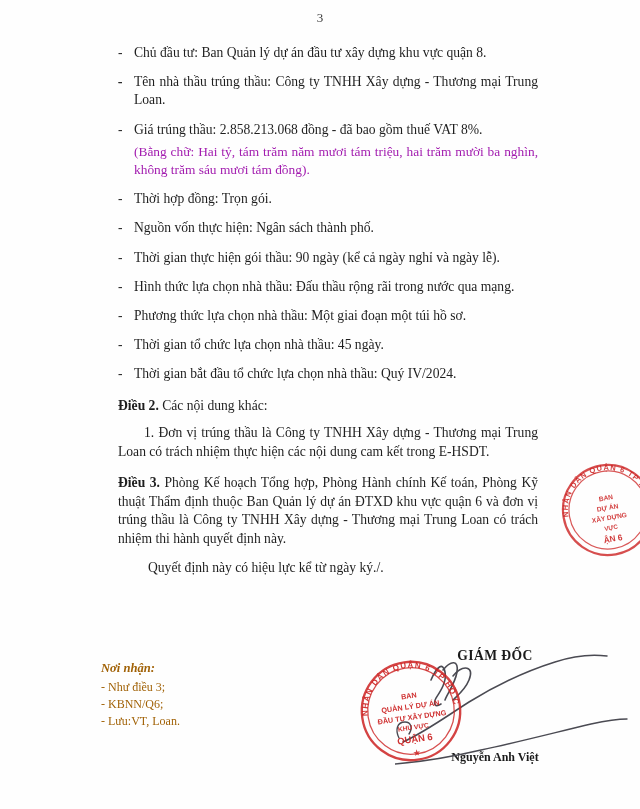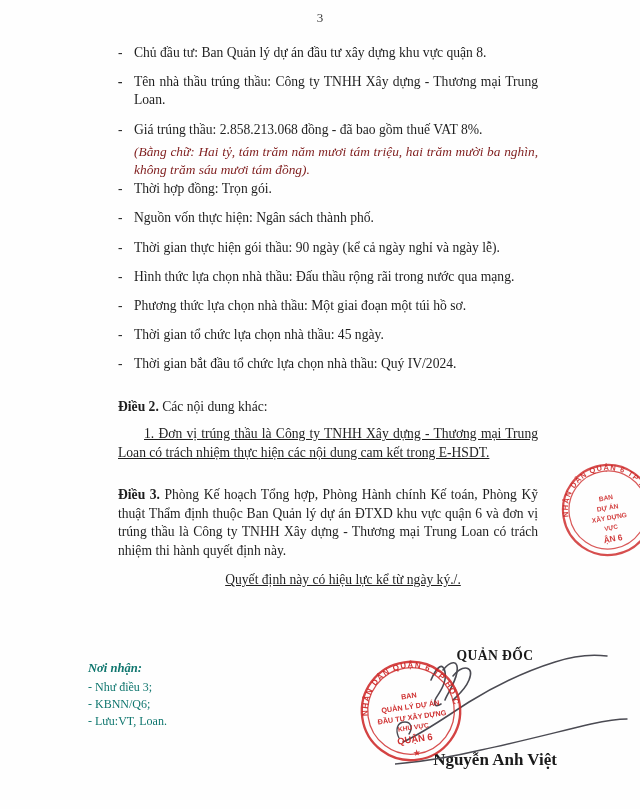--- a/index.html
+++ b/index.html
@@ -49,60 +49,58 @@
   .bullet .dash {
     position: absolute;
     left: 0;
     top: 0;
     color: #2a2a2a;
   }
   .bullet-tight { margin-bottom: 4px; }
 
   
   .amount-words {
-    font-style: italic;
     font-size: 13.4px;
     line-height: 1.36;
     text-align: justify;
-    margin: 0 0 1px 16px;
-    color: #7f1d1d;
+    margin: 0 0 11px 16px;
+    color: #a21caf;
   }
 
   
   .article {
-    margin-top: 24px;
+    margin-top: 13px;
     font-size: 13.6px;
     line-height: 1.36;
     text-align: justify;
     color: #1e1e1e;
   }
   .article b { font-weight: 700; }
   .para {
     font-size: 13.6px;
     line-height: 1.36;
     text-align: justify;
     text-indent: 26px;
     margin-top: 9px;
     color: #1e1e1e;
-    text-decoration: underline;
   }
   .para-closing {
     margin-top: 11px;
     text-indent: 30px;
-    text-align: center;
+    text-align: left;
   }
 
   
   .recipients {
     position: absolute;
-    left: 88px;
+    left: 101px;
     top: 660px;
     font-size: 12px;
     line-height: 1.42;
-    color: #0f766e;
+    color: #a16207;
   }
   .recipients-title {
     font-style: italic;
     font-weight: 700;
     font-size: 12.6px;
     margin-bottom: 1px;
   }
   .recipient-line { white-space: nowrap; font-family: Liberation Serif, serif; }
 
   .signature-block {
@@ -113,21 +111,21 @@
     text-align: center;
   }
   .sig-title {
     font-weight: 700;
     font-size: 13.6px;
     letter-spacing: 0.4px;
     color: #1a1a1a;
   }
   .sig-name {
     font-weight: 700;
-    font-size: 17px;
+    font-size: 12px;
     color: #1a1a1a;
     margin-top: 86px;
   }
   
   .sig-ink {
     position: absolute;
     left: 395px;
     top: 646px;
     width: 245px;
     height: 120px;
@@ -210,21 +208,21 @@
   </div>
 
   <div class="recipients">
     <div class="recipients-title">Nơi nhận:</div>
     <div class="recipient-line">- Như điều 3;</div>
     <div class="recipient-line">- KBNN/Q6;</div>
     <div class="recipient-line">- Lưu:VT, Loan.</div>
   </div>
 
   <div class="signature-block">
-    <div class="sig-title">QUẢN ĐỐC</div>
+    <div class="sig-title">GIÁM ĐỐC</div>
     <div class="sig-name">Nguyễn Anh Việt</div>
   </div>
 
   <svg class="sig-ink" viewBox="0 0 245 120">
     <g fill="none" stroke="#4a4a52" stroke-linecap="round" stroke-linejoin="round">
       <path d="M36 34 C 42 20, 48 16, 50 26 C 52 36, 45 46, 41 52 C 38 58, 40 62, 46 58" stroke-width="1.6"></path>
       <path d="M48 24 C 56 14, 64 14, 62 26 C 60 38, 52 48, 50 54" stroke-width="1.6"></path>
       <path d="M58 30 C 68 18, 80 20, 74 34 C 70 44, 62 50, 58 54" stroke-width="1.6"></path>
       <path d="M8 96 C 30 86, 52 70, 74 56 C 100 40, 128 26, 160 16 C 178 10, 196 8, 212 10" stroke-width="1.5"></path>
       <path d="M0 118 C 24 116, 52 112, 86 104 C 124 96, 162 86, 196 78 C 210 75, 222 73, 232 73" stroke-width="1.4"></path>

